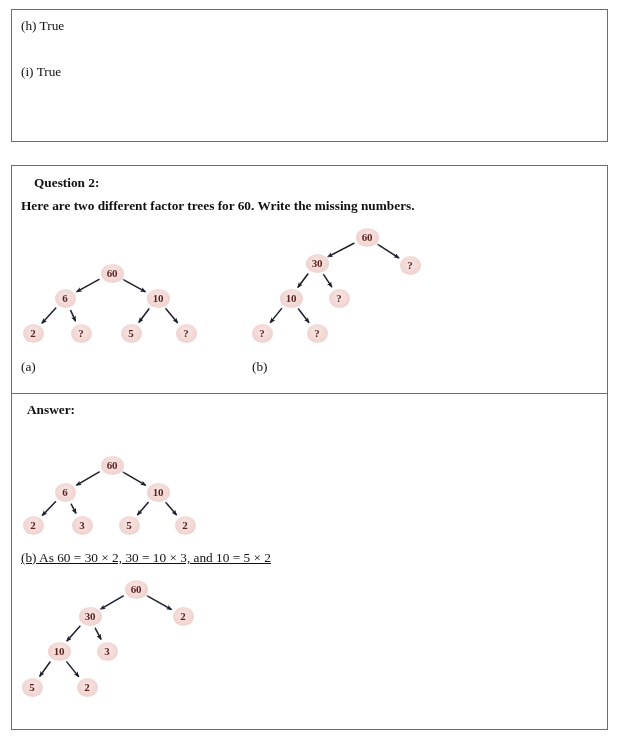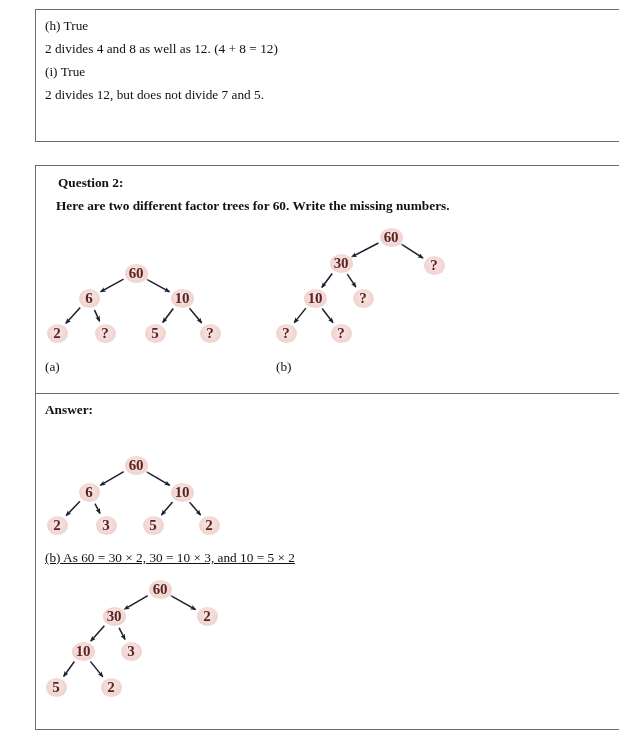--- a/index.html
+++ b/index.html
@@ -11,21 +11,20 @@
     width: 619px;
     height: 739px;
     font-family: "Liberation Serif", serif;
     color: #111111;
     position: relative;
     overflow: hidden;
   }
   .page {
     position: absolute;
     inset: 0;
-    margin-left: 24px;
   }
   .box {
     position: absolute;
     border: 1px solid #6e6e6e;
     background: #ffffff;
     box-sizing: border-box;
   }
   #box-answers-prev {
     left: 11px;
     top: 9px;
@@ -68,46 +67,44 @@
     height: 19px;
     margin-left: -10.5px;
     margin-top: -9.5px;
     border-radius: 50%;
     background: radial-gradient(ellipse at 50% 42%, #f7e6e4 0%, #f2d8d5 52%, #eccac6 100%);
     box-shadow: 0 0 3px 1.5px rgba(255,255,255,0.95);
     display: flex;
     align-items: center;
     justify-content: center;
     font-family: "Liberation Serif", serif;
-    font-size: 15px;
+    font-size: 11px;
     font-weight: bold;
     color: #5d2322;
     letter-spacing: -0.2px;
     box-sizing: border-box;
   }
   .node.wide {
     width: 23px;
   }
 </style>
 </head>
 <body>
 
 <div class="page">
 
   <div class="box" id="box-answers-prev">
     <div class="txt" style="left:9px; top:8px;">(h) True</div>
-    <div class="txt" style="left:9px; top:31px;">2 divides 4 and 8 as well as 12. (4 + 8 = 12)</div>
     <div class="txt" style="left:9px; top:54px;">(i) True</div>
-    <div class="txt" style="left:9px; top:77px;">2 divides 12, but does not divide 7 and 5.</div>
   </div>
 
   <div class="box" id="box-question2">
 
     <div class="txt bold" style="left:22px; top:9px;">Question 2:</div>
-    <div class="txt bold" style="left:20px; top:32px;">Here are two different factor trees for 60. Write the missing numbers.</div>
+    <div class="txt bold" style="left:9px; top:32px;">Here are two different factor trees for 60. Write the missing numbers.</div>
 
     <div class="tree" id="tree-q-a" style="left: 3px; top: 89px; width: 189px; height: 96px;">
         <svg width="189" height="96" viewBox="0 0 189 96">
           <defs>
             <marker id="tree-q-a-ah" markerWidth="6" markerHeight="6" refX="5.2" refY="2.4" orient="auto" markerUnits="userSpaceOnUse">
               <path d="M0,0 L6,2.4 L0,4.8 L1.4,2.4 Z" fill="#1d1d2e"></path>
             </marker>
           </defs>
           <line x1="84.58" y1="24.21" x2="61.42" y2="36.79" stroke="#1d1d2e" stroke-width="1.5" marker-end="url(#tree-q-a-ah)"></line>
           <line x1="107.42" y1="24.21" x2="130.58" y2="36.79" stroke="#1d1d2e" stroke-width="1.5" marker-end="url(#tree-q-a-ah)"></line>
@@ -145,21 +142,21 @@
         <div class="node" style="left: 95px; top: 79px;">?</div>
         <div class="node" style="left: 18px; top: 114px;">?</div>
         <div class="node" style="left: 73px; top: 114px;">?</div>
       </div>
 
     <div class="txt" style="left:9px; top:193px;">(a)</div>
     <div class="txt" style="left:240px; top:193px;">(b)</div>
 
     <div class="divider" style="top:227px;"></div>
 
-    <div class="txt bold" style="left:9px; top:236px;">Answer:</div>
+    <div class="txt bold" style="left:15px; top:236px;">Answer:</div>
 
     <div class="tree" id="tree-ans-a" style="left: 3px; top: 281px; width: 188px; height: 96px;">
         <svg width="188" height="96" viewBox="0 0 188 96">
           <defs>
             <marker id="tree-ans-a-ah" markerWidth="6" markerHeight="6" refX="5.2" refY="2.4" orient="auto" markerUnits="userSpaceOnUse">
               <path d="M0,0 L6,2.4 L0,4.8 L1.4,2.4 Z" fill="#1d1d2e"></path>
             </marker>
           </defs>
           <line x1="84.79" y1="24.58" x2="61.21" y2="38.42" stroke="#1d1d2e" stroke-width="1.5" marker-end="url(#tree-ans-a-ah)"></line>
           <line x1="107.21" y1="24.58" x2="130.79" y2="38.42" stroke="#1d1d2e" stroke-width="1.5" marker-end="url(#tree-ans-a-ah)"></line>

